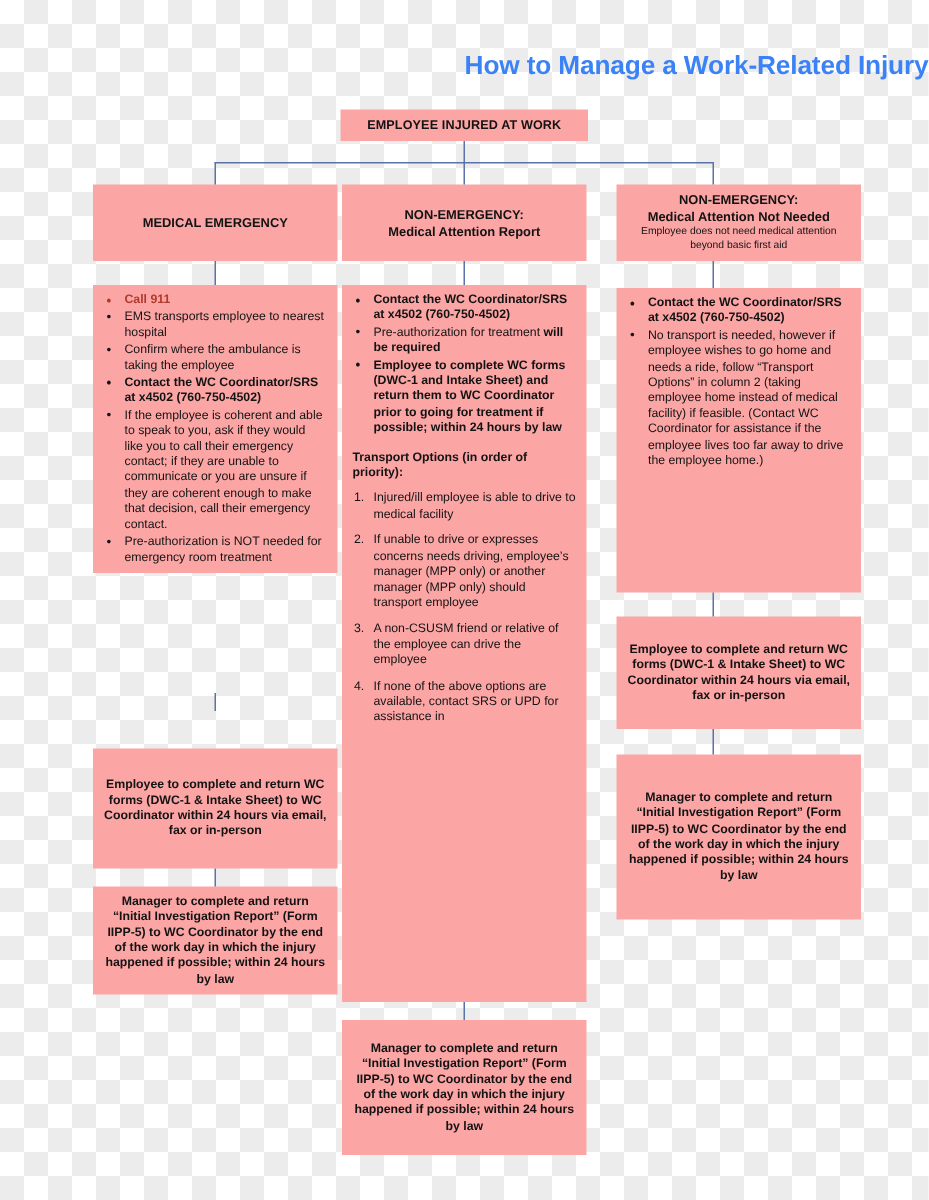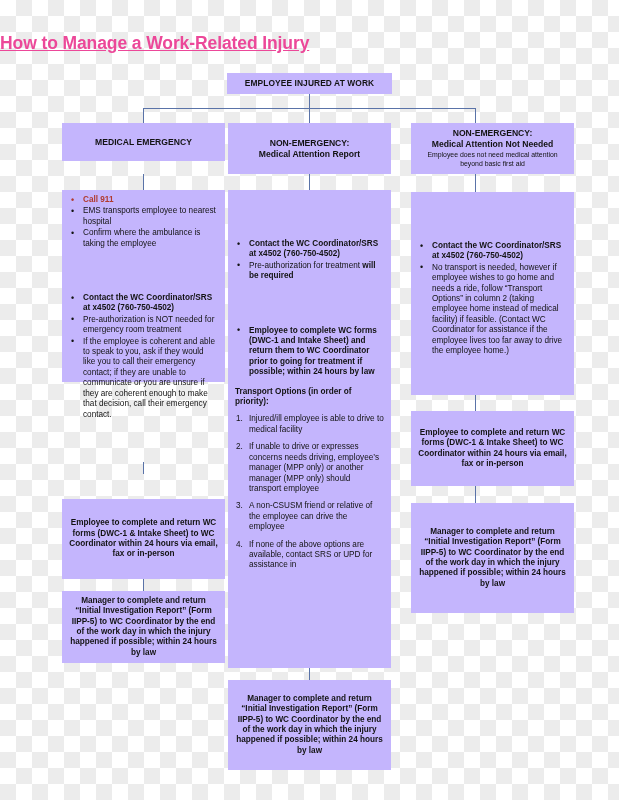--- a/index.html
+++ b/index.html
@@ -32,31 +32,30 @@
     position: absolute;
     left: 0; top: 0;
     width: 619px; height: 800px;
     z-index: 1;
   }
 
   .title {
     position: absolute;
     left: 0; top: 33px;
     width: 619px;
-    text-align: left;
+    text-align: right;
     font-size: 17.5px;
     font-weight: bold;
     letter-spacing: -0.1px;
-    color: #ec4899;
-    text-decoration: underline;
+    color: #3b82f6;
   }
 
   .box {
     position: absolute;
-    background: #c4b5fd;
+    background: #fca5a5;
     box-sizing: border-box;
     padding: 5px 7px;
     font-size: 8.2px;
     line-height: 1.27;
     color: #131313;
   }
   .box.center { text-align: center; }
   .box.hdr {
     font-weight: bold;
     font-size: 8.6px;
@@ -113,21 +112,21 @@
     counter-increment: nitem;
     margin-bottom: 7px;
   }
   ol.nlist > li:before {
     content: counter(nitem) ".";
     position: absolute;
     left: 1px;
     top: 0;
     font-size: 8.2px;
   }
-  li.bold { font-weight: bold; margin-top: 44px; }
+  li.bold { font-weight: bold; }
   li.red { color: #b03a2e; font-weight: bold; }
   .sub-bold { font-weight: bold; }
   .section-head {
     font-weight: bold;
     margin-top: 9px;
     margin-bottom: 7px;
     text-align: left;
   }
 </style>
 </head>
@@ -142,33 +141,33 @@
   <div class="box hdr" style="left:227px; top:73px; width:165px; height:21px; padding:0;">
     <span class="root-label">EMPLOYEE INJURED AT WORK</span>
   </div>
 
   <div class="ln v" style="left:309px; top:94px; height:15px;"></div>
   <div class="ln h" style="left:143px; top:108px; width:333px;"></div>
   <div class="ln v" style="left:143px; top:108px; height:15px;"></div>
   <div class="ln v" style="left:309px; top:108px; height:15px;"></div>
   <div class="ln v" style="left:475px; top:108px; height:15px;"></div>
 
-  <div class="box hdr" style="left:62px; top:123px; width:163px; height:38px; padding:0;">
+  <div class="box hdr" style="left:62px; top:123px; width:163px; height:51px; padding:0;">
     <span>MEDICAL EMERGENCY</span>
   </div>
   <div class="ln v" style="left:143px; top:174px; height:16px;"></div>
 
   <div class="box" style="left:62px; top:190px; width:163px; height:192px;">
     <ul class="blist">
       <li class="red">Call 911</li>
       <li>EMS transports employee to nearest hospital</li>
       <li>Confirm where the ambulance is taking the employee</li>
       <li class="bold">Contact the WC Coordinator/SRS at x4502 (760-750-4502)</li>
+      <li>If the employee is coherent and able to speak to you, ask if they would like you to call their emergency contact; if they are unable to communicate or you are unsure if they are coherent enough to make that decision, call their emergency contact.</li>
       <li>Pre-authorization is NOT needed for emergency room treatment</li>
-      <li>If the employee is coherent and able to speak to you, ask if they would like you to call their emergency contact; if they are unable to communicate or you are unsure if they are coherent enough to make that decision, call their emergency contact.</li>
     </ul>
   </div>
   <div class="ln v" style="left:143px; top:462px; height:12px;"></div>
 
   <div class="box center bold" style="left:62px; top:499px; width:163px; height:80px; display:flex; align-items:center; justify-content:center;">
     <span>Employee to complete and return WC forms (DWC-1 &amp; Intake Sheet) to WC Coordinator within 24 hours via email, fax or in-person</span>
   </div>
   <div class="ln v" style="left:143px; top:579px; height:12px;"></div>
 
   <div class="box center bold" style="left:62px; top:591px; width:163px; height:72px; display:flex; align-items:center; justify-content:center;">

